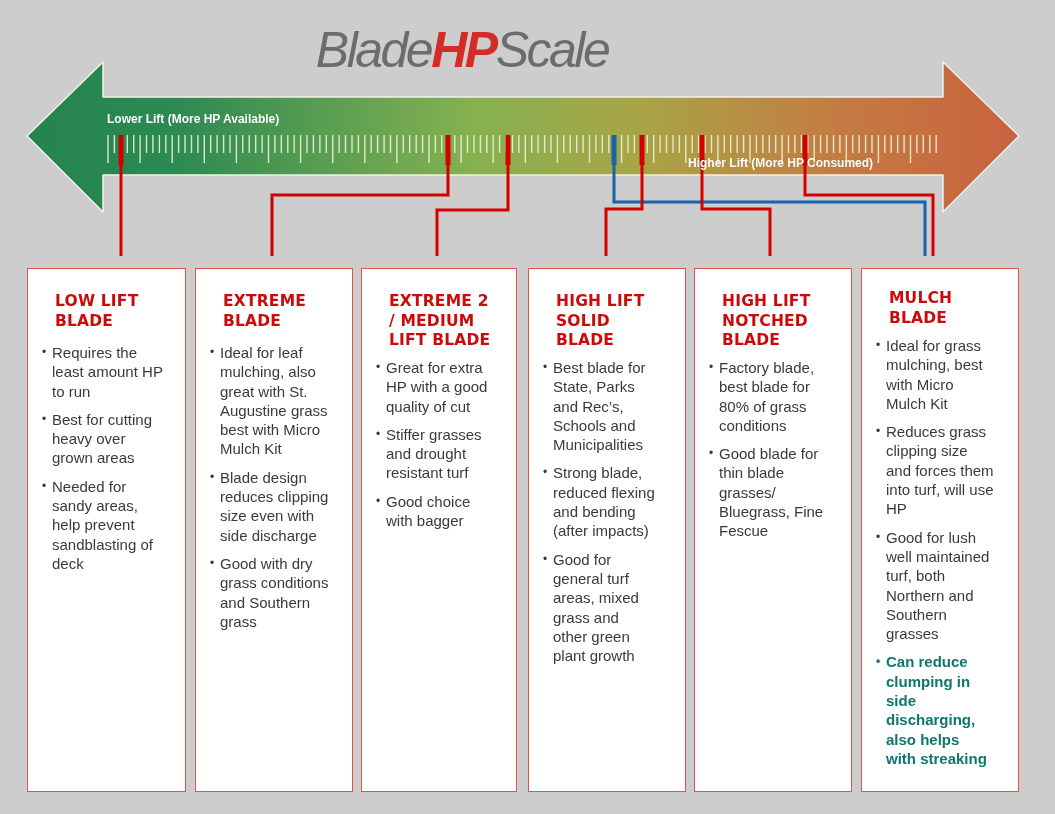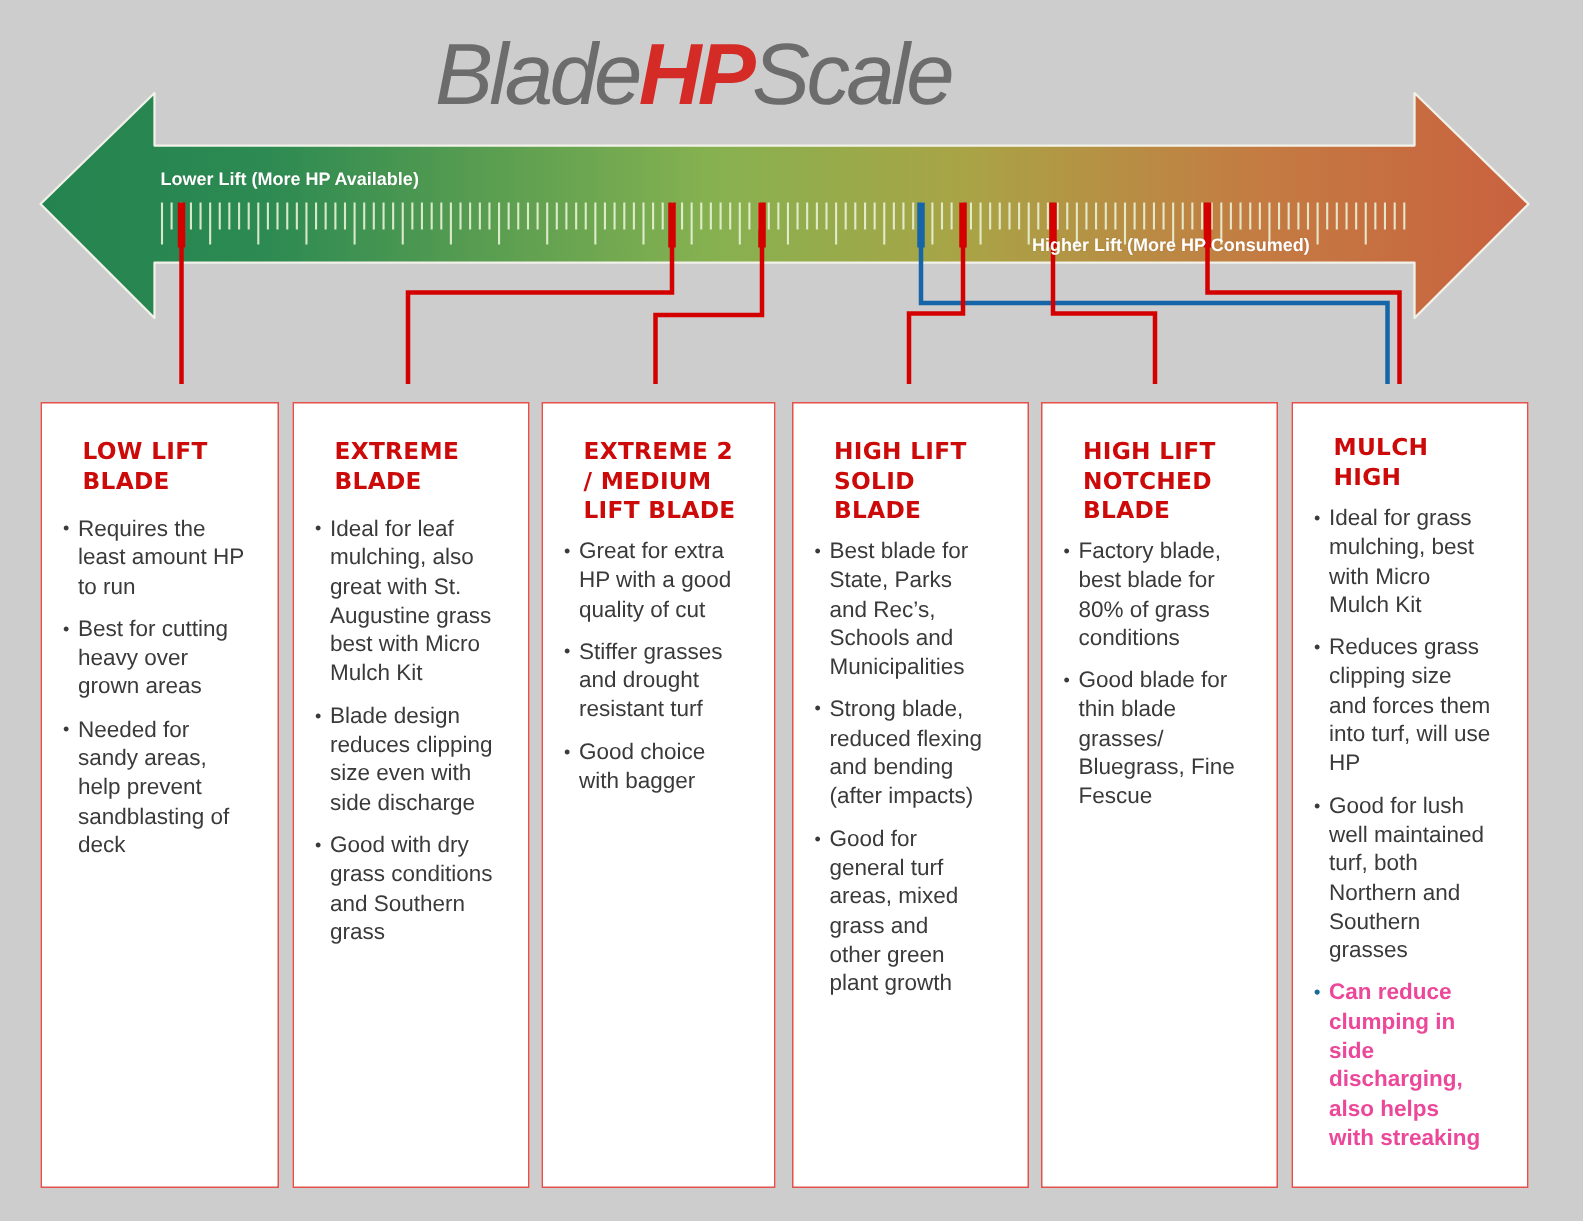--- a/index.html
+++ b/index.html
@@ -3,21 +3,21 @@
 <meta charset="utf-8">
 <style>
   html, body { margin: 0; padding: 0; }
   body {
     width: 1055px; height: 814px; position: relative; overflow: hidden;
     background: #cdcdcd;
     font-family: "Liberation Sans", sans-serif;
   }
   .title {
     position: absolute; left: 0; top: 22px; width: 924px; text-align: center;
-    font-size: 58px; letter-spacing: -2.5px; line-height: 56px;
+    font-size: 50px; letter-spacing: -2.5px; line-height: 56px;
     font-family: "Liberation Sans", sans-serif;
   }
   .title .grey { color: #6c6c6c; font-style: italic; font-weight: normal; }
   .title .red { color: #d52b27; font-style: italic; font-weight: bold; }
   svg.scale { position: absolute; left: 0; top: 0; }
   .arrow-label {
     position: absolute; top: 108px; color: #ffffff; font-weight: bold;
     font-size: 12px; line-height: 22px; white-space: nowrap;
     text-shadow: 0 0 1px rgba(0,0,0,0.15);
   }
@@ -33,21 +33,21 @@
   }
   .bullets { position: absolute; left: 14px; right: 10px; margin: 0; padding: 0; list-style: none; }
   .bullets li {
     position: relative; padding-left: 10px; margin-bottom: 9px;
     color: #3a3a3a; font-size: 15px; line-height: 19.3px;
     white-space: pre-line;
   }
   .bullets li::before {
     content: "•"; position: absolute; left: 0; top: 0; font-size: 12px; color: #3a3a3a;
   }
-  .bullets li.hl { color: #ec4899; font-weight: bold; }
+  .bullets li.hl { color: #0f766e; font-weight: bold; }
   .bullets li.hl::before { color: #176a9c; }
 </style>
 </head>
 <body>
 
 <div class="title"><span class="grey">Blade</span><span class="red">HP</span><span class="grey">Scale</span></div>
 
 <svg class="scale" width="1055" height="814">
   <defs>
     <linearGradient id="arrowGrad" x1="27" y1="0" x2="1019" y2="0" gradientUnits="userSpaceOnUse">
@@ -309,21 +309,21 @@
     <li>Good blade for
 thin blade
 grasses/
 Bluegrass, Fine
 Fescue</li>
   </ul>
 </div>
 
 <div class="card" style="left:861px; width:158px;">
   <div class="card-title" style="top:20px;">MULCH
-HIGH</div>
+BLADE</div>
   <ul class="bullets" style="top:67px;">
     <li>Ideal for grass
 mulching, best
 with Micro
 Mulch Kit</li>
     <li>Reduces grass
 clipping size
 and forces them
 into turf, will use
 HP</li>

